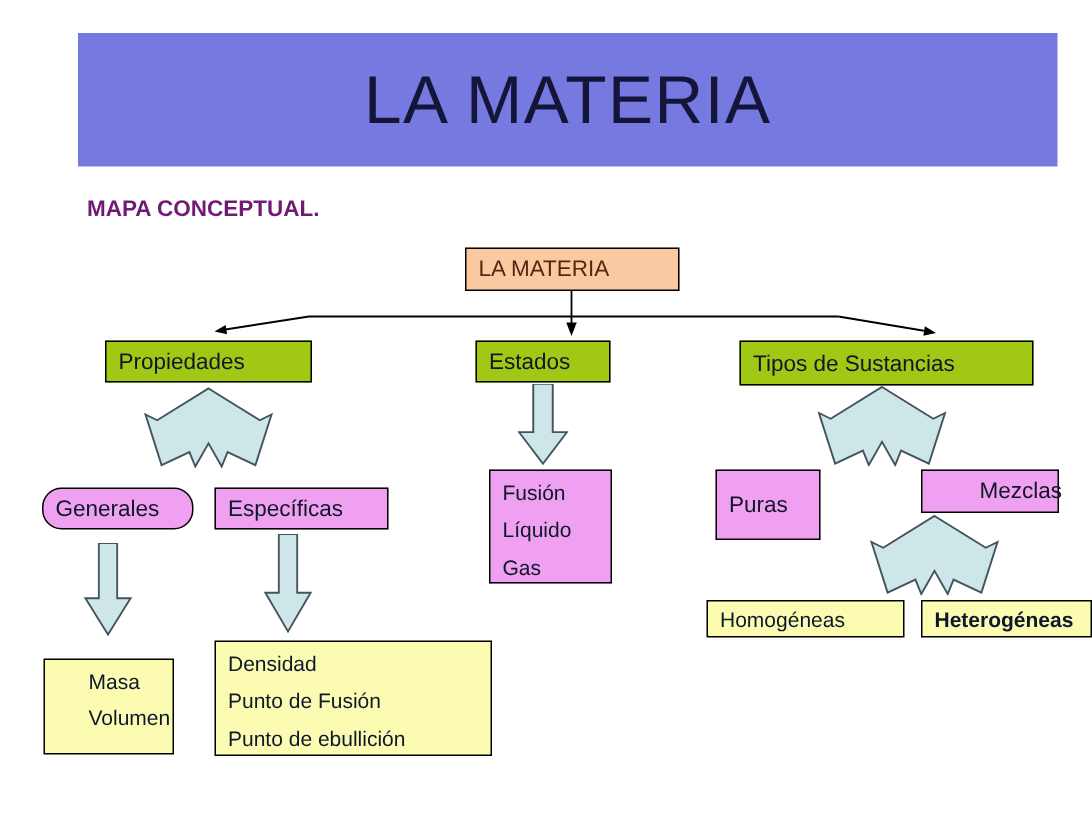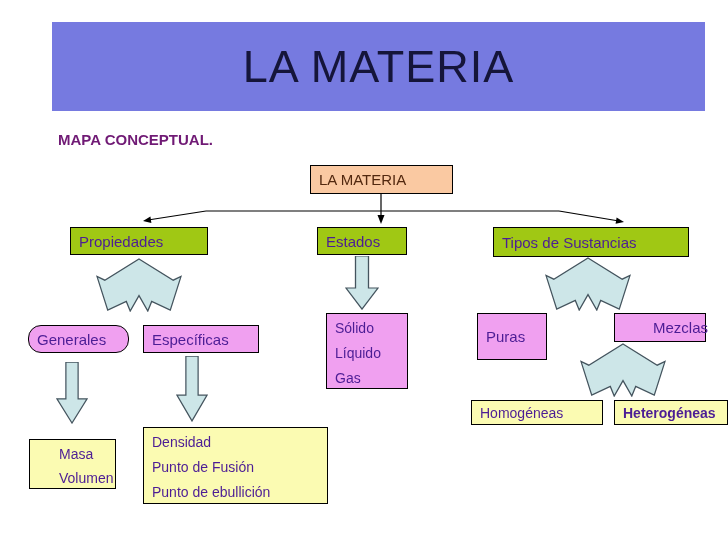--- a/index.html
+++ b/index.html
@@ -20,21 +20,21 @@
   }
   
   #arrow-layer { position:absolute; left:0; top:0; z-index:0; }
   .blockarrow { fill:#cde6e8; stroke:#44545e; stroke-width:1.3px; }
   .connector  { stroke:#000; stroke-width:1.2px; fill:none; }
   .arrowhead  { fill:#000; stroke:none; }
   
   .node {
     position:absolute; box-sizing:border-box; border:1.5px solid #000;
     display:flex; align-items:center; padding-left:8px;
-    font-size:15px; color:#4c1d95; z-index:1; white-space:nowrap;
+    font-size:15px; color:#0f172a; z-index:1; white-space:nowrap;
   }
   .node.root  { background:#fac9a2; color:#52280f; }
   .node.green { background:#a0c814; }
   .node.pink  { background:#f0a0f0; }
   .node.yellow{ background:#fbfbb2; }
   .node.multi { display:block; padding-top:2px; font-size:14px; }
   .node.multi .line { display:block; line-height:25px; }
   .node.multi.tight .line { line-height:24px; }
   .small { font-size:14px; }
 </style>
@@ -79,29 +79,29 @@
   <div class="node root" style="left:295px; top:165px; width:143px; height:29px;">LA MATERIA</div>
 
   <div class="node green" style="left:55px; top:227px; width:138px; height:28px;">Propiedades</div>
   <div class="node green" style="left:302px; top:227px; width:90px; height:28px;">Estados</div>
   <div class="node green" style="left:478px; top:227px; width:196px; height:30px;">Tipos de Sustancias</div>
 
   <div class="node pink" style="left:13px; top:325px; width:101px; height:28px;border-radius:13px;">Generales</div>
   <div class="node pink" style="left:128px; top:325px; width:116px; height:28px;">Específicas</div>
 
   <div class="node pink multi" style="left:311px; top:313px; width:82px; height:76px;">
-    <span class="line">Sólido</span>
+    <span class="line">Fusión</span>
     <span class="line">Líquido</span>
     <span class="line">Gas</span>
   </div>
 
   <div class="node pink" style="left:462px; top:313px; width:70px; height:47px;">Puras</div>
   <div class="node pink" style="left:599px; top:313px; width:92px; height:29px;padding-left:38px;">Mezclas</div>
 
-  <div class="node yellow multi tight" style="left:14px; top:439px; width:87px; height:50px;padding-left:29px;">
+  <div class="node yellow multi tight" style="left:14px; top:439px; width:87px; height:64px;padding-left:29px;">
     <span class="line">Masa</span>
     <span class="line">Volumen</span>
   </div>
 
   <div class="node yellow multi" style="left:128px; top:427px; width:185px; height:77px;">
     <span class="line">Densidad</span>
     <span class="line">Punto de Fusión</span>
     <span class="line">Punto de ebullición</span>
   </div>
 

